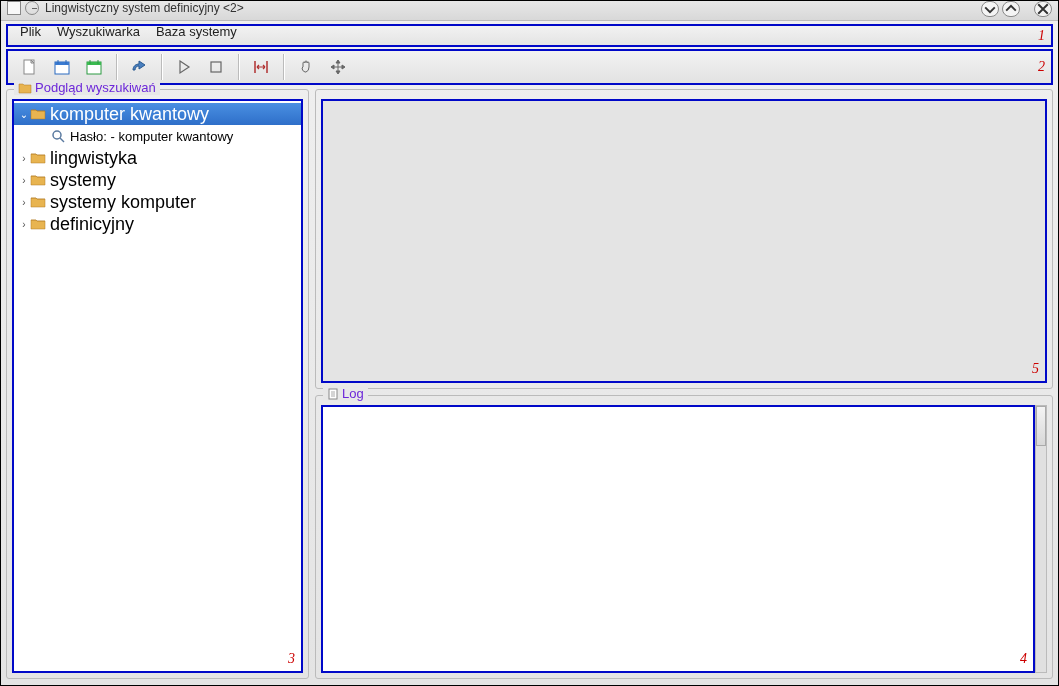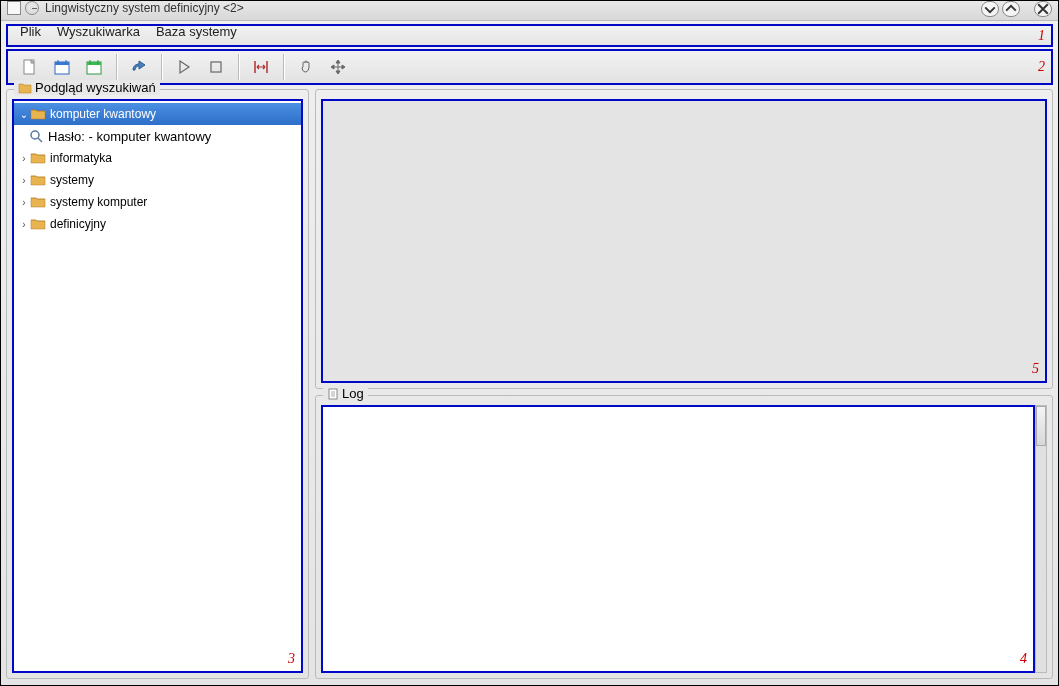--- a/index.html
+++ b/index.html
@@ -20,32 +20,32 @@
 .toolbar-wrap { border: 2px solid #0008c8; margin: 0 5px 2px 5px; background: linear-gradient(#f2f2f2,#e2e2e2); height: 36px; display:flex; align-items:center; padding:0 6px; position:relative; }
 .tb-sep { width:1px; height:26px; background:#bbb; margin:0 6px; box-shadow:1px 0 0 #fff; }
 .tb-btn { width:26px; height:26px; display:flex; align-items:center; justify-content:center; margin:0 3px; border:1px solid transparent; border-radius:2px; cursor:pointer; }
 .tb-btn svg { width:18px; height:18px; }
 
 .body-area { position:absolute; left:5px; right:5px; top:88px; bottom:6px; display:flex; gap:6px; }
 .left-col { width:303px; display:flex; flex-direction:column; }
 .right-col { flex:1; display:flex; flex-direction:column; gap:6px; }
 
 .panel { position:relative; flex:1; }
-.panel-title { position:absolute; top:-9px; left:8px; background:#e8e8e8; padding:0 4px; display:flex; align-items:center; gap:3px; font-size:12px; color:#000000; z-index:2; }
+.panel-title { position:absolute; top:-9px; left:8px; background:#e8e8e8; padding:0 4px; display:flex; align-items:center; gap:3px; font-size:12px; color:#6d28d9; z-index:2; }
 .panel-frame { position:absolute; inset:0; border:1px solid #bbb; border-radius:3px; }
 .panel-inner { position:absolute; left:6px; right:6px; top:10px; bottom:6px; border:2px solid #0008c8; background:#fff; overflow:hidden; }
 
 .tree { padding:2px 0; }
 .tree-row { display:flex; align-items:center; height:22px; padding-left:4px; cursor:pointer; }
 .tree-row.selected { background:linear-gradient(#4a90e2,#2e6fc9); color:#fff; }
 .tree-row .arrow { width:12px; display:inline-flex; justify-content:center; font-size:10px; color:#555; }
 .tree-row.selected .arrow { color:#fff; }
 .tree-row .ficon { width:16px; height:14px; margin-right:4px; }
-.tree-row .label { font-size:12px; }
-.tree-child { display:flex; align-items:center; height:22px; padding-left:14px; cursor:pointer; }
+.tree-row .label { font-size:18px; }
+.tree-child { display:flex; align-items:center; height:22px; padding-left:36px; cursor:pointer; }
 .tree-child .sicon { width:16px; height:16px; margin-right:4px; }
 
 .canvas-panel { height:300px; position:relative; }
 .canvas-panel .panel-inner { background:#e8e8e8; }
 
 .log-panel { flex:1; position:relative; }
 .log-panel .panel-inner { background:#fff; right:18px; }
 .log-scroll { position:absolute; right:6px; top:10px; bottom:6px; width:12px; background:#e0e0e0; border:1px solid #bbb; }
 .log-scroll .thumb { position:absolute; left:0; right:0; top:0; height:40px; background:linear-gradient(#f4f4f4,#d8d8d8); border:1px solid #aaa; }
 
@@ -172,21 +172,21 @@
                   <line x1="10" y1="10" x2="14" y2="14" stroke="#5a7aa0" stroke-width="1.5"></line>
                 </svg>
                 <span class="label">Hasło: - komputer kwantowy</span>
               </div>
               <div class="tree-row">
                 <span class="arrow">›</span>
                 <svg class="ficon" viewBox="0 0 16 14">
                   <path class="folder-svg" d="M1 3 L6 3 L7 4 L15 4 L15 12 L1 12 Z"></path>
                   <path d="M1 3 L6 3 L7 4 L15 4" fill="none" stroke="#b07820" stroke-width=".5"></path>
                 </svg>
-                <span class="label">informatyka</span>
+                <span class="label">lingwistyka</span>
               </div>
               <div class="tree-row">
                 <span class="arrow">›</span>
                 <svg class="ficon" viewBox="0 0 16 14">
                   <path class="folder-svg" d="M1 3 L6 3 L7 4 L15 4 L15 12 L1 12 Z"></path>
                   <path d="M1 3 L6 3 L7 4 L15 4" fill="none" stroke="#b07820" stroke-width=".5"></path>
                 </svg>
                 <span class="label">systemy</span>
               </div>
               <div class="tree-row">

